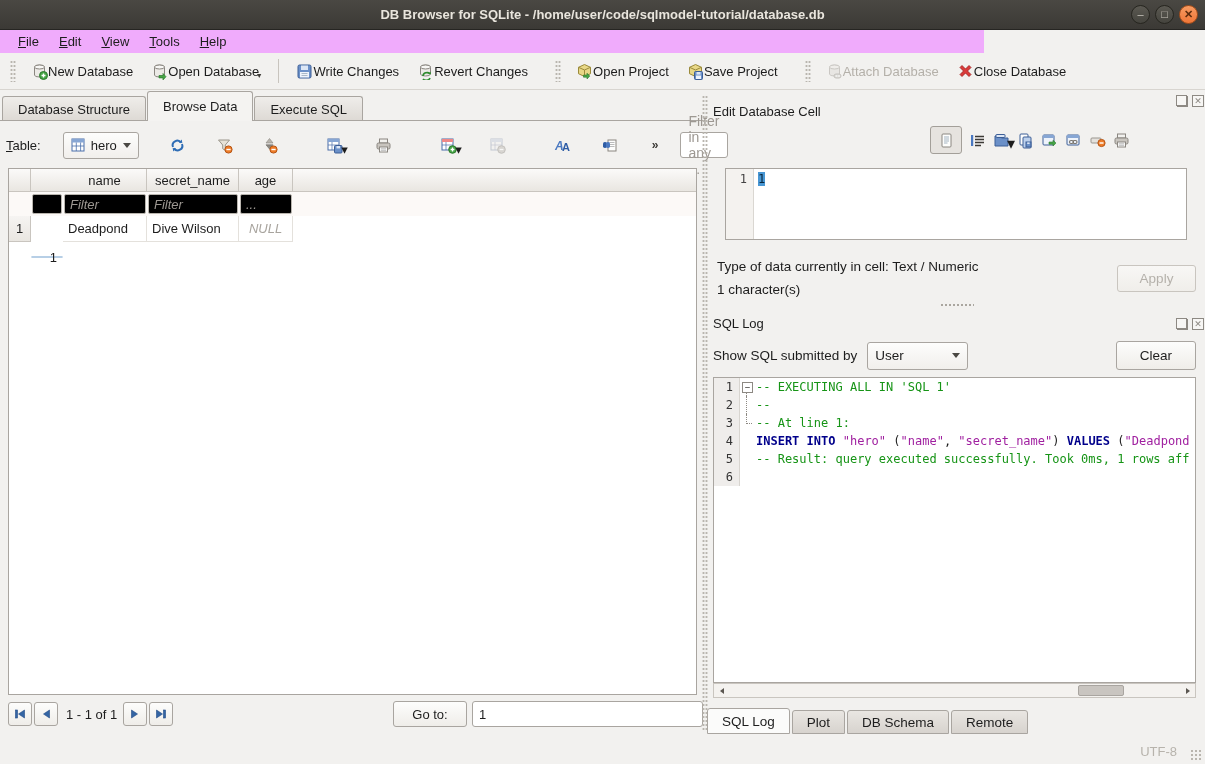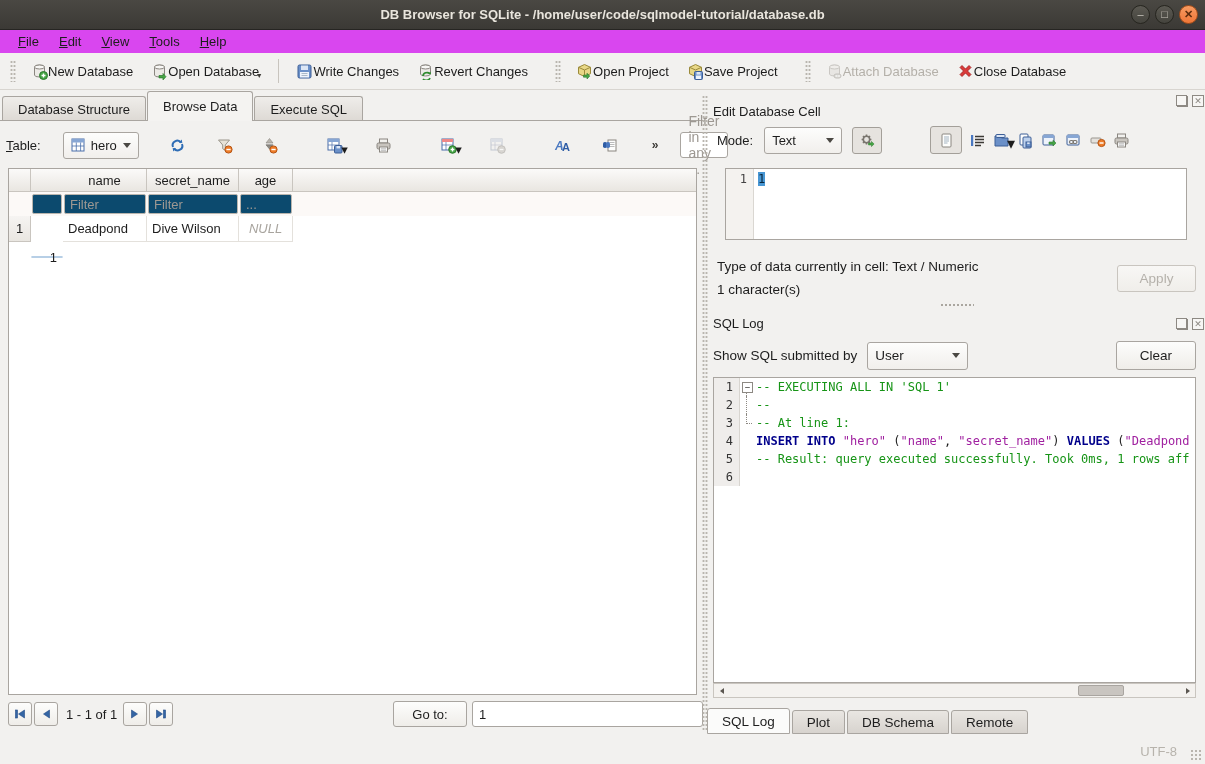--- a/index.html
+++ b/index.html
@@ -12,22 +12,22 @@
     background:linear-gradient(#4a4843,#3b3935); border-bottom:1px solid #262522;
     display:flex; align-items:center; justify-content:center; }
   .titlebar .title { color:#e9e5dd; font-size:13px; font-weight:bold; }
   .winbtns { position:absolute; right:7px; top:5px; display:flex; gap:5px; }
   .winbtn { width:19px; height:19px; border-radius:50%; border:1px solid #26251f;
     background:linear-gradient(#5b5952,#45443e); color:#c9c5bc; font-size:11px;
     display:flex; align-items:center; justify-content:center; line-height:1; }
   .winbtn.close { background:linear-gradient(#f79b62,#ef7637); color:#5d2c0d; border-color:#a64e1b; font-weight:bold; }
 
   
-  .menubar { position:absolute; left:0; top:30px; width:1205px; height:23px;
-    background:#d946ef; display:flex; align-items:center; padding-left:8px; }
+  .menubar { position:absolute; left:0; top:30px; width:984px; height:23px;
+    background:#f0abfc; display:flex; align-items:center; padding-left:8px; }
   .menu-item { display:inline-block; padding:2px 10px; font-size:13px; }
   .ul-first::first-letter { text-decoration:underline; }
 
   
   .toolbar { position:absolute; left:0; top:53px; width:1205px; height:37px;
     background:#f2f1ef; border-bottom:1px solid #d8d5d0;
     display:flex; align-items:center; padding-left:4px; }
   .grip { width:6px; height:22px; margin:0 6px;
     background-image:radial-gradient(circle,#b9b5ae 1px,transparent 1.2px);
     background-size:3px 4px; }
@@ -64,22 +64,22 @@
   
   .grid { position:absolute; left:8px; top:168px; width:689px; height:527px;
     background:#fff; border:1px solid #a9a5a0; overflow:hidden; }
   .g-row { display:flex; }
   .g-head { height:23px; background:linear-gradient(#fbfaf9,#e9e6e1); border-bottom:1px solid #c9c5bf; }
   .g-head .g-cell { display:flex; align-items:center; justify-content:center; font-size:13px;
     border-right:1px solid #c9c5bf; }
   .g-corner { width:22px; }
   .c-id { width:32px;margin-top:40px; } .c-name { width:84px; } .c-secret { width:92px; } .c-age { width:54px; }
   .g-filter { height:24px; background:#fcf9f7; align-items:center; }
-  .f-box { height:20px; margin:2px 1px; background:#0c4a6e; border:1px solid #b9b5ae; border-radius:2px;
-    display:flex; align-items:center; padding:0 5px; color:#9d9892; font-size:13px; overflow:hidden; }
+  .f-box { height:20px; margin:2px 1px; background:#000000; border:1px solid #b9b5ae; border-radius:2px;
+    display:flex; align-items:center; padding:0 5px; color:#9d9892; font-size:13px; overflow:hidden;font-style:italic; }
   .g-data { height:26px; font-size:13px; }
   .rowhdr { width:22px; background:linear-gradient(#f6f4f2,#e9e6e1); border-right:1px solid #c9c5bf;
     border-bottom:1px solid #c9c5bf; display:flex; align-items:center; justify-content:center; }
   .d-cell { display:flex; align-items:center; padding:0 5px; border-right:1px solid #e4e1dc; border-bottom:1px solid #e4e1dc; }
   .d-cell.sel { background:#e9f1f9; border:1px solid #b7cfe6; border-radius:2px; }
   .num { justify-content:flex-end; }
   .null { color:#a8a49e; font-style:italic; justify-content:center; }
 
   
   .pager { position:absolute; left:8px; top:701px; width:689px; height:26px; display:flex; align-items:center; }
@@ -486,38 +486,20 @@
   </div>
 
   <div class="dock-split"></div>
 
   <div class="panel-title" style="left:713px;top:104px;">Edit Database Cell</div>
   <div class="panel-icons" style="left:1176px;top:95px;">
     <div class="pi float" style="width:12px;height:12px;"></div>
     <div class="pi">✕</div>
   </div>
 
-  <div class="mode-row">
-    <span>Mode:</span>
-    <div class="combo" style="width:78px;margin-left:11px;">
-      <span>Text</span>
-      <span class="caret"></span>
-    </div>
-    <div class="push-btn pressed" style="width:30px;height:27px;margin-left:10px;">
-      <span class="icon16">
-        <svg viewBox="0 0 17 17">
-            <circle cx="7.5" cy="7.5" r="3.2" fill="none" stroke="#7a766f" stroke-width="1.6"></circle>
-            <g stroke="#7a766f" stroke-width="1.6">
-              <path d="M7.5 2.6v2M7.5 10.4v2M2.6 7.5h2M10.4 7.5h2M4 4l1.4 1.4M9.6 9.6 11 11M11 4 9.6 5.4M5.4 9.6 4 11"></path>
-            </g>
-            <path d="M9.5 11h3l0-1.6 2.6 2.6-2.6 2.6 0-1.6h-3z" fill="#46a546" stroke="#2d7a2d" stroke-width="0.5"></path>
-          </svg>
-      </span>
-    </div>
-  </div>
 
   <div class="cell-toolbar">
     <div class="push-btn pressed" style="width:32px;height:28px;">
       <span class="icon16">
         <svg viewBox="0 0 17 17">
             <rect x="4" y="2" width="9" height="13" rx="1" fill="#fdfdfc" stroke="#8a8680"></rect>
             <path d="M6 5h5M6 7h5M6 9h5M6 11h3.5" stroke="#9ab" stroke-width="0.9"></path>
           </svg>
       </span>
     </div>

